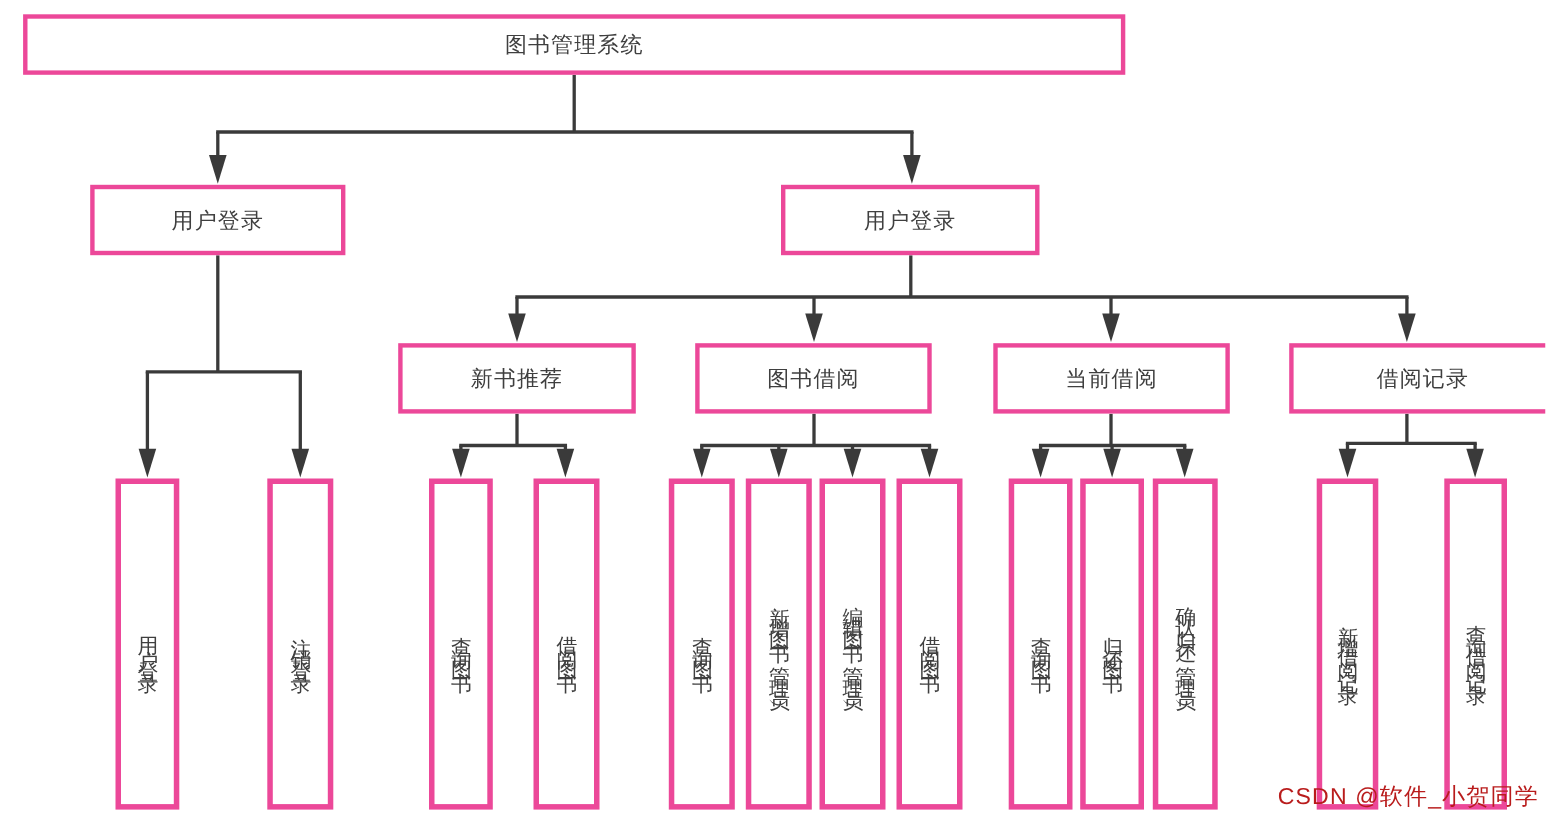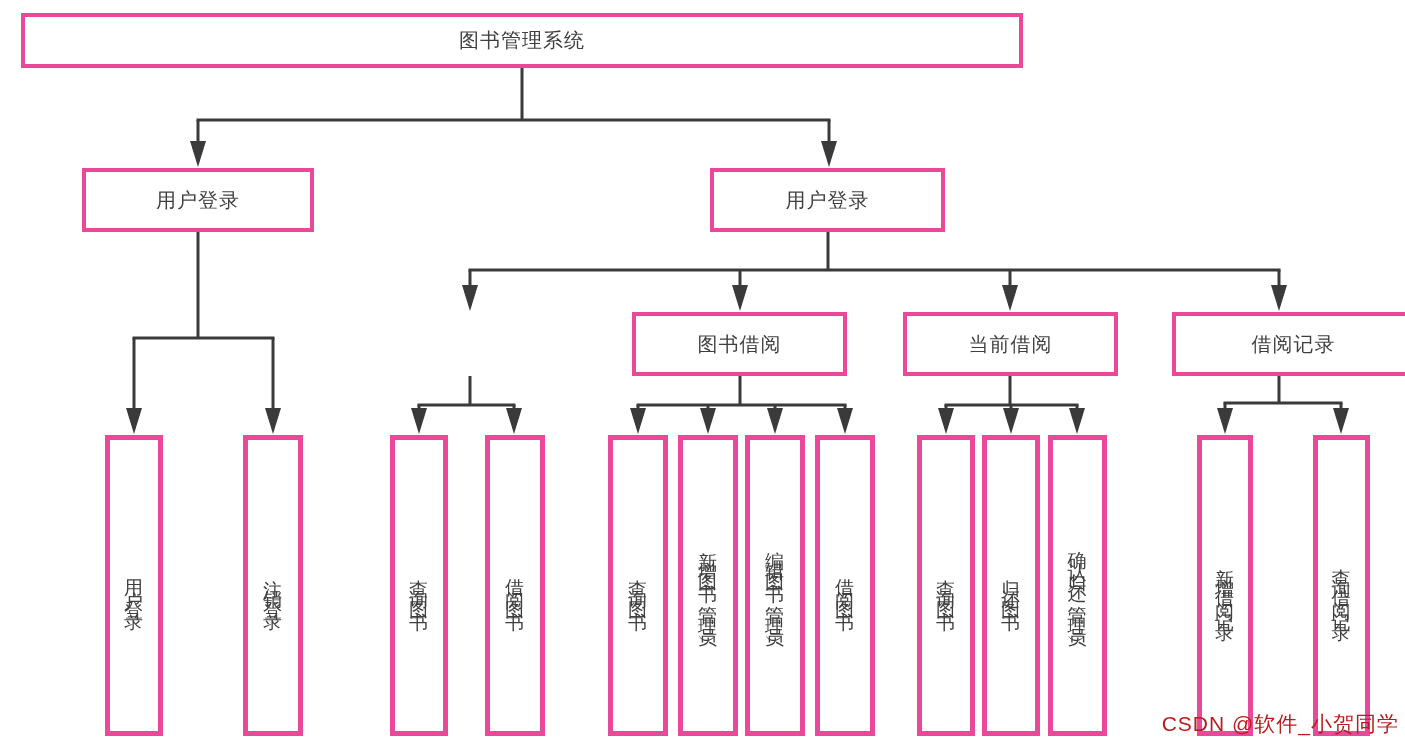--- a/index.html
+++ b/index.html
@@ -151,20 +151,23 @@
     <span class="lbl">图书管理系统</span>
   </div>
 
   <div class="box h n-user-login">
     <span class="lbl">用户登录</span>
   </div>
   <div class="box h n-book-mgmt">
     <span class="lbl">用户登录</span>
   </div>
 
+  <div class="box h n-new-books">
+    <span class="lbl">新书推荐</span>
+  </div>
   <div class="box h n-book-borrow">
     <span class="lbl">图书借阅</span>
   </div>
   <div class="box h n-cur-borrow">
     <span class="lbl">当前借阅</span>
   </div>
   <div class="box h n-records">
     <span class="lbl">借阅记录</span>
   </div>
 

